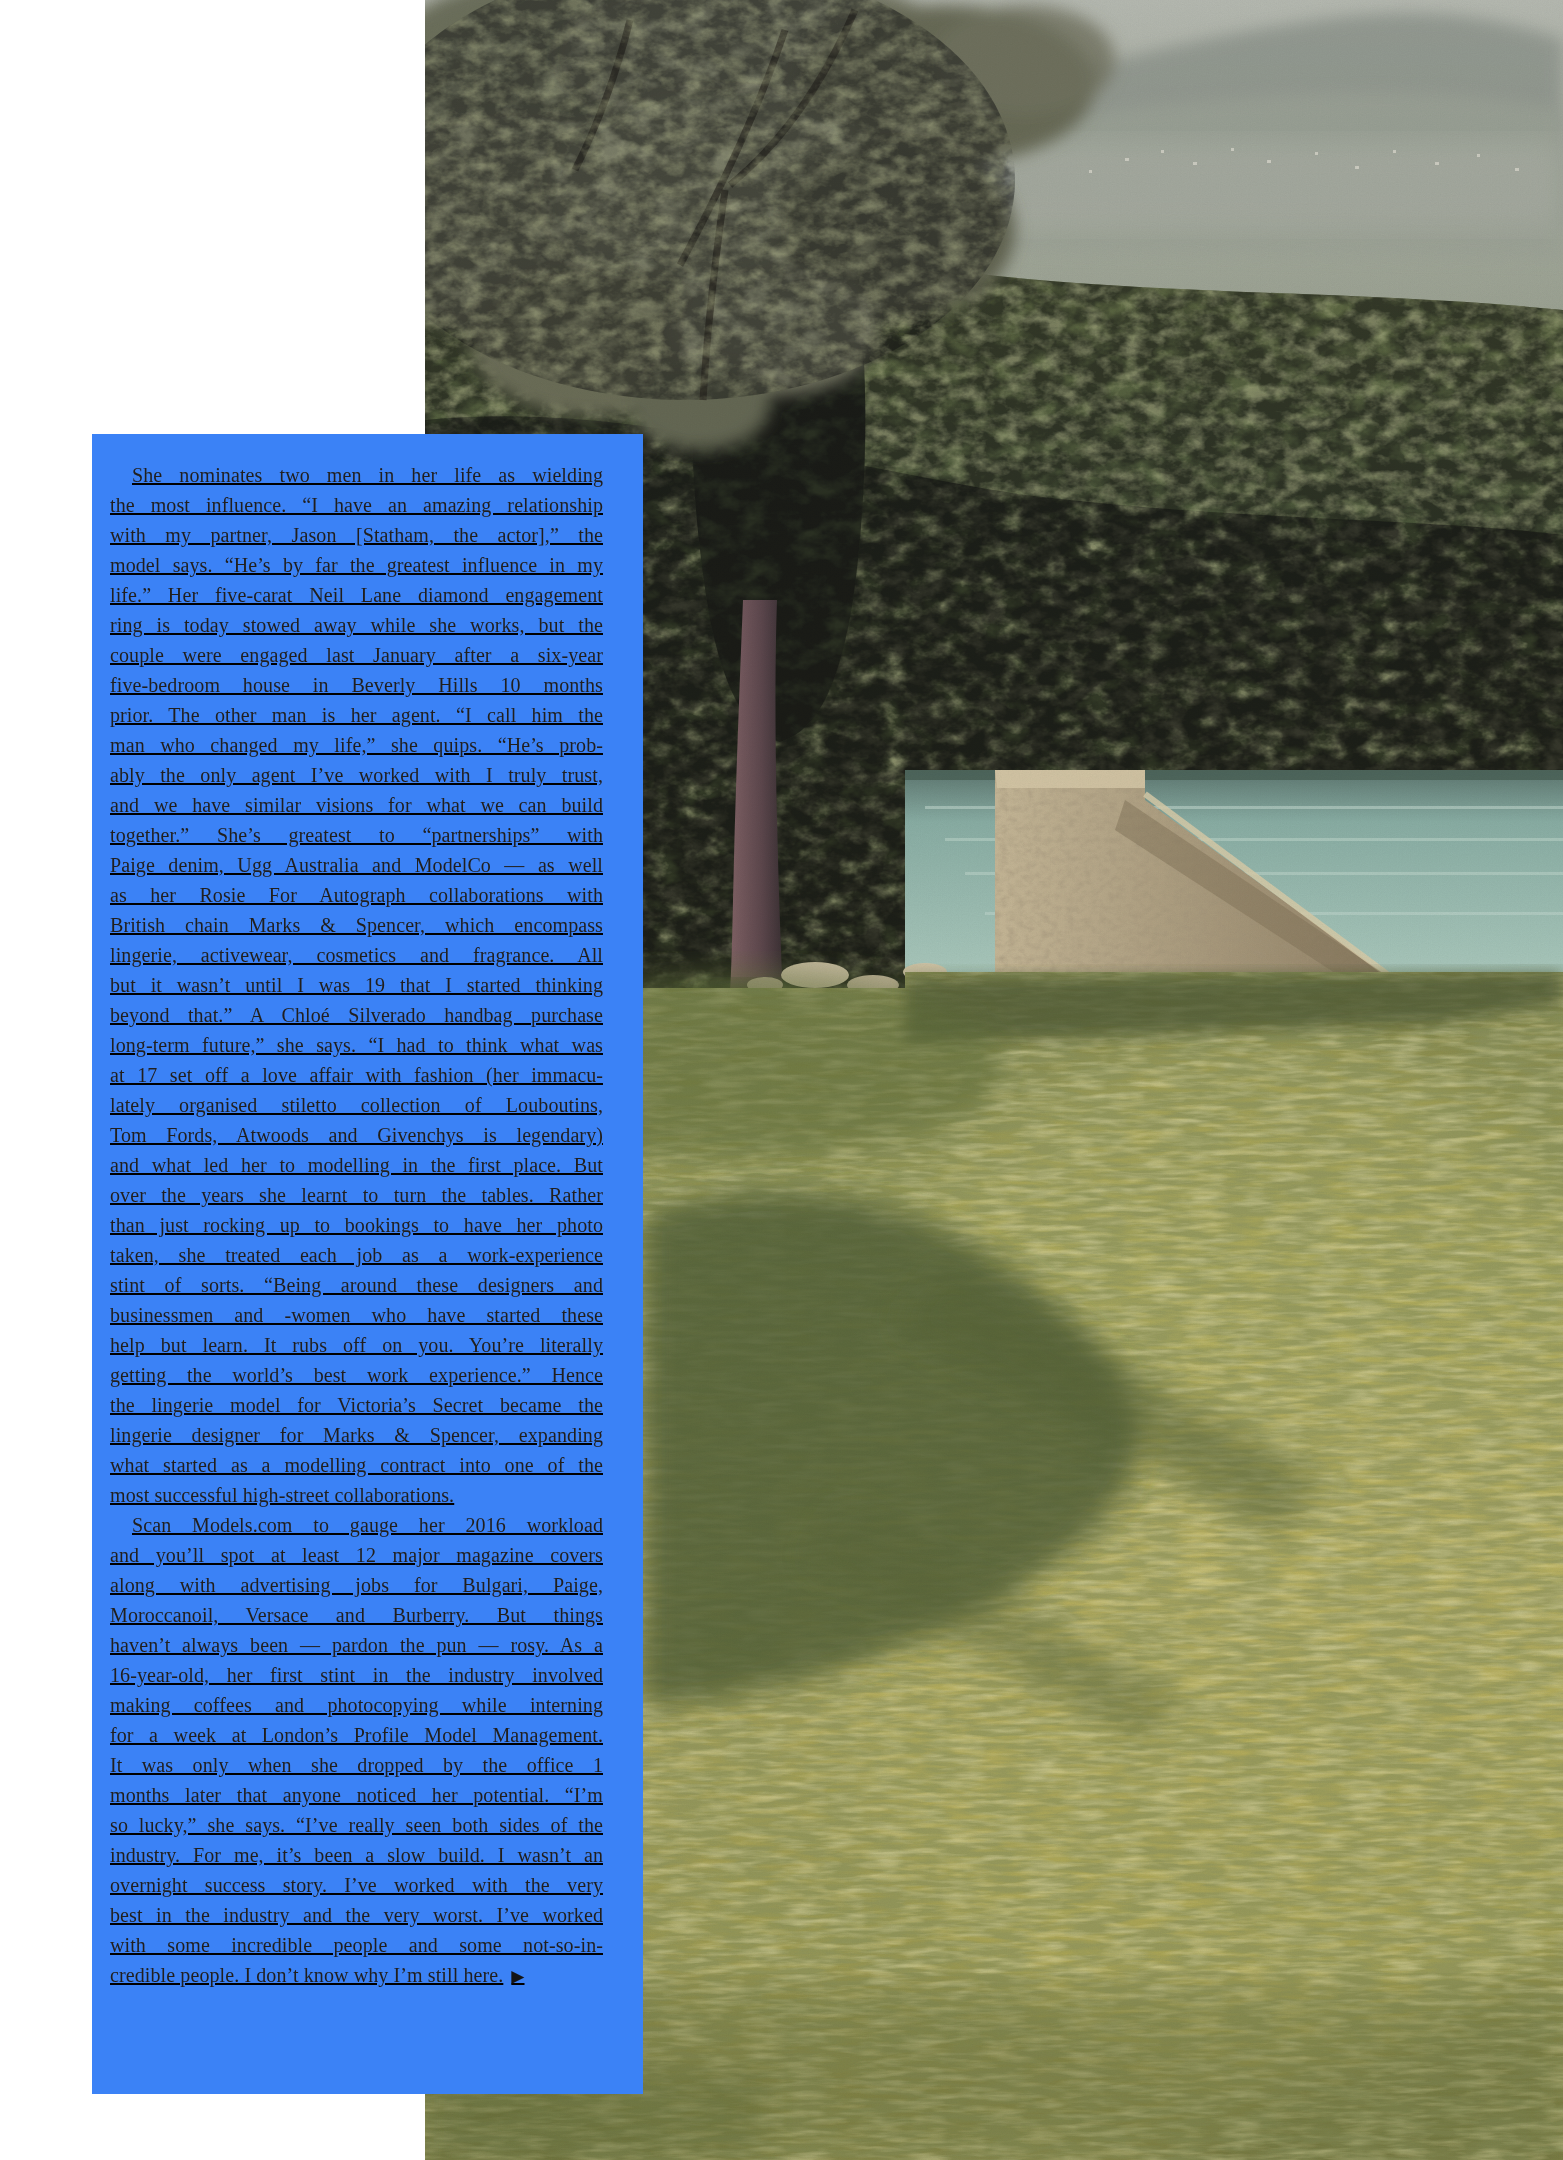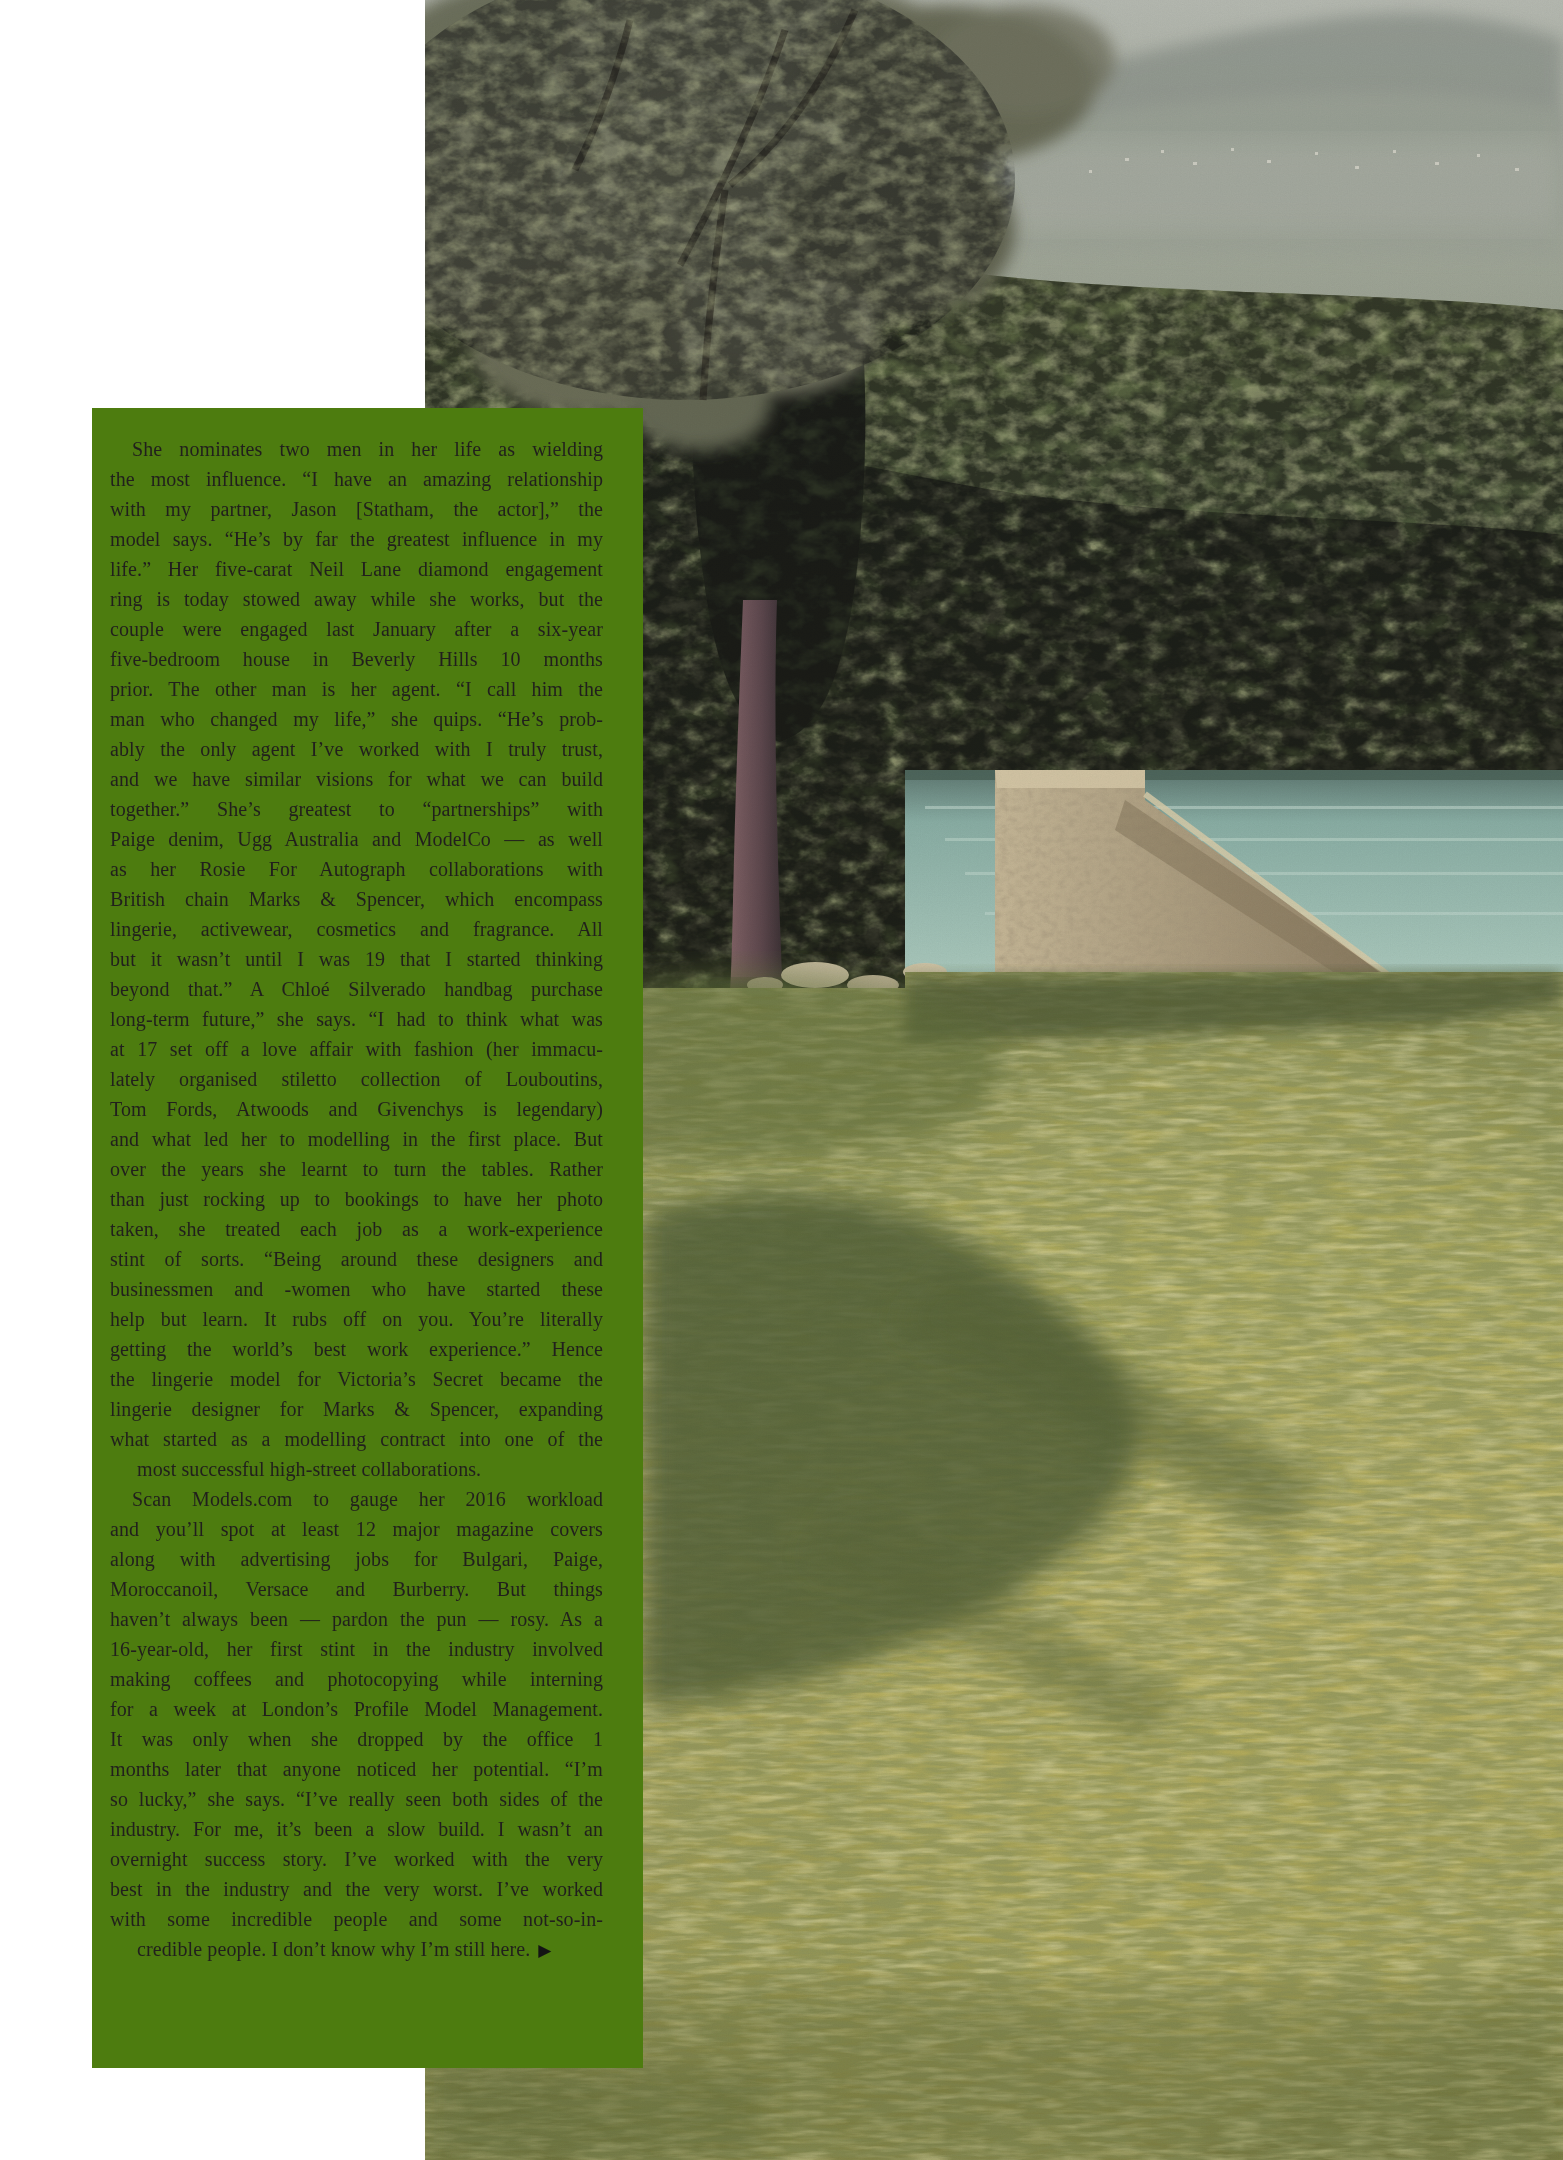--- a/index.html
+++ b/index.html
@@ -3,30 +3,30 @@
 <meta charset="utf-8">
 <style>
   html,body{margin:0;padding:0;background:#ffffff;}
   .page{
     position:relative;width:1563px;height:2160px;overflow:hidden;background:#ffffff;
     font-family:"Liberation Serif","DejaVu Serif",serif;
   }
   .photo{position:absolute;left:425px;top:0;width:1138px;height:2160px;}
   .photo svg{display:block;width:100%;height:100%;}
   .textbox{
-    position:absolute;left:92px;top:408px;width:551px;height:1660px;
-    background:#4d7c0f;box-sizing:border-box;padding:26px 40px 0 18px;
+    position:absolute;left:92px;top:434px;width:551px;height:1660px;
+    background:#3b82f6;box-sizing:border-box;padding:26px 40px 0 18px;text-decoration:underline;
   }
   .line{
     width:493px;height:30px;line-height:30px;font-size:20px;color:#211f1d;
     text-align:justify;text-align-last:justify;white-space:nowrap;overflow:hidden;
     letter-spacing:0.1px;
   }
   .line.indent{text-indent:22px;}
-  .line.last{text-align-last:left;margin-left:27px;}
+  .line.last{text-align-last:left;}
   .cont{margin-left:8px;font-family:"DejaVu Sans",sans-serif;font-size:17px;color:#141414;}
 </style>
 </head>
 <body>
 
 <div class="page">
 
   <div class="photo">
     <svg viewBox="0 0 1138 2160" preserveAspectRatio="none">
       <defs>

